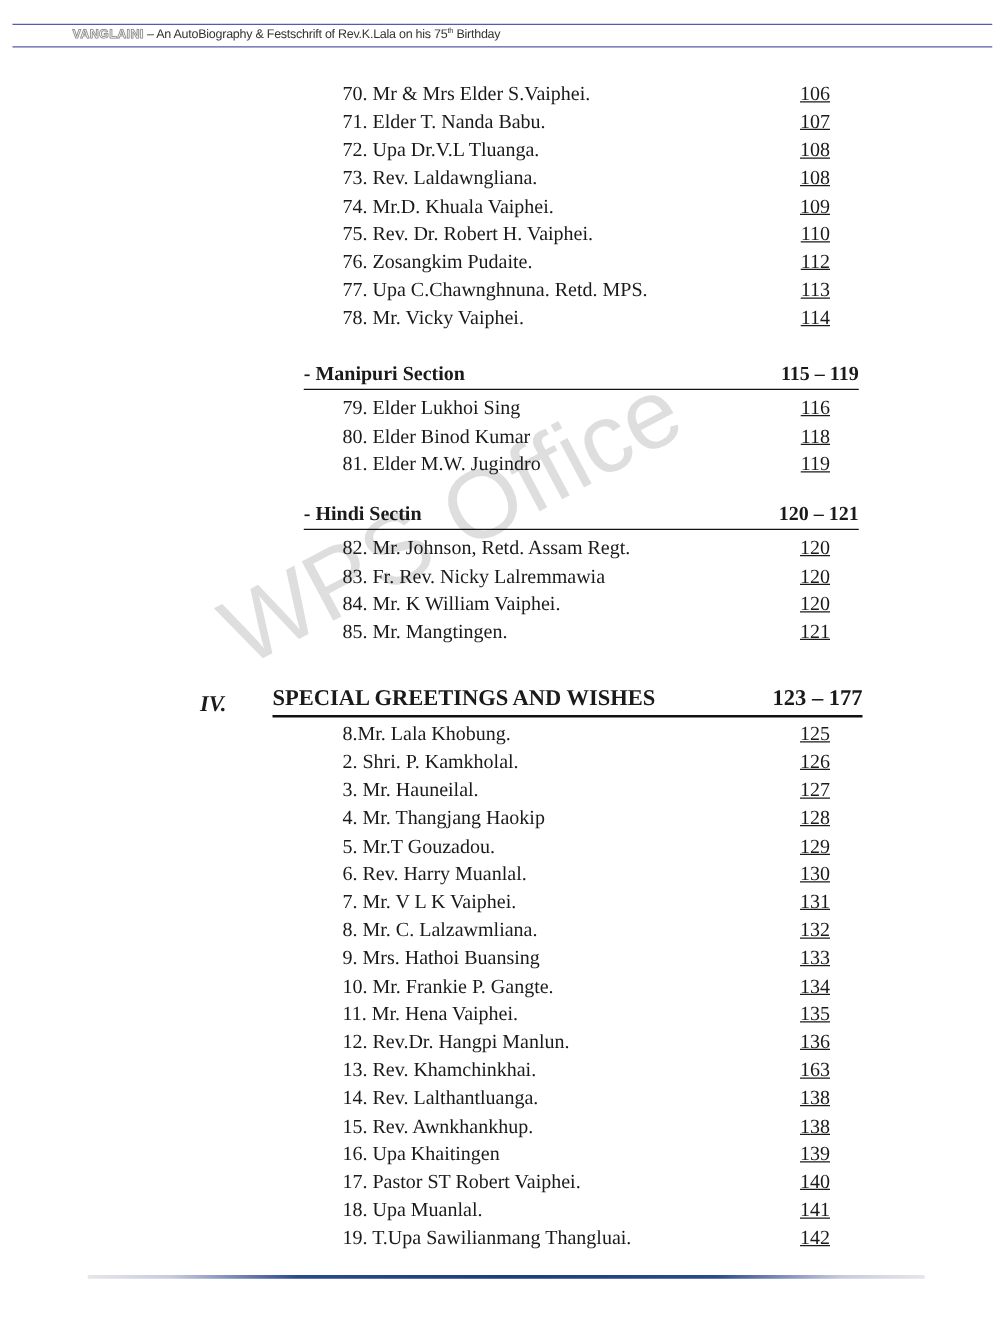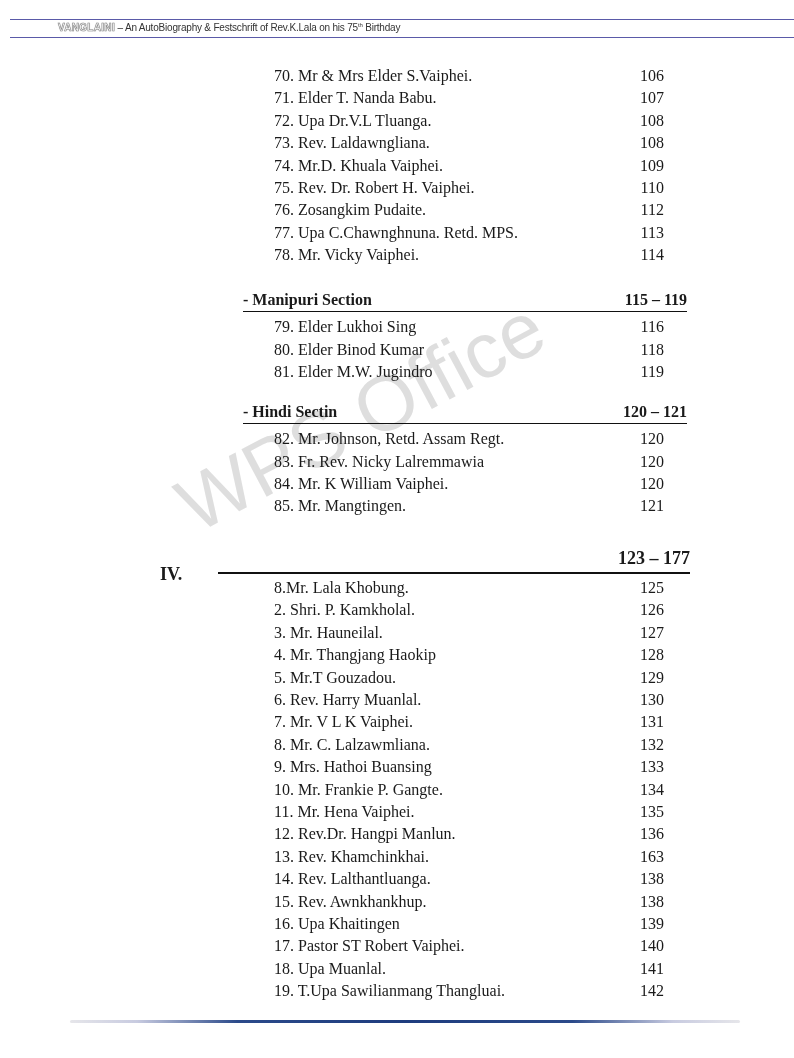--- a/index.html
+++ b/index.html
@@ -7,27 +7,27 @@
       font-family: "Liberation Serif", "DejaVu Serif", serif; color: #1a1a1a; }
     .hdr-line { position: absolute; left: 10px; right: 0; height: 1px; background: #5a5aa8; }
     .hdr-line.top { top: 19px; }
     .hdr-line.bot { top: 37px; }
     .hdr-text { position: absolute; left: 58px; top: 22px; font-family: "Liberation Sans", sans-serif;
       font-size: 10px; color: #333; letter-spacing: -0.2px; white-space: nowrap; }
     .hdr-brand { color: #fff; font-weight: bold; -webkit-text-stroke: 0.6px #888; text-shadow: 0 0 1px #999; letter-spacing: 0.3px; }
     .hdr-text sup { font-size: 6px; }
     .row { position: absolute; left: 274px; width: 390px; font-size: 16px; line-height: 22px; white-space: nowrap; }
     .row .t { position: absolute; left: 0; }
-    .row .p { position: absolute; right: 0; width: 40px; text-align: right; }
+    .row .p { position: absolute; right: 0; width: 40px; text-align: right; text-decoration: underline; }
     .sec { position: absolute; left: 243px; width: 444px; font-size: 16px; font-weight: bold; line-height: 20px;
       border-bottom: 1px solid #111; height: 21px; }
     .sec .t { position: absolute; left: 0; top: 0; }
     .sec .p { position: absolute; right: 0; top: 0; }
     .major { position: absolute; left: 160px; width: 530px; font-size: 18px; font-weight: bold; height: 24px; }
-    .major .num { position: absolute; left: 0; top: 16px; }
+    .major .num { position: absolute; left: 0; top: 5px; font-style: italic; }
     .major .t { position: absolute; left: 58px; top: 0; }
     .major .p { position: absolute; right: 0; top: 0; margin-left: 24px; }
     .major .ul { position: absolute; left: 58px; right: 0; top: 24px; height: 2px; background: #111; }
     .watermark { position: absolute; left: 205px; top: 460px; font-family: "Liberation Sans", sans-serif;
       font-size: 78px; color: rgba(160,160,160,0.35); transform: rotate(-28deg); transform-origin: left bottom; white-space: nowrap; pointer-events: none; }
     .footer-line { position: absolute; left: 70px; width: 670px; top: 1020px; height: 3px;
       background: linear-gradient(to right, #e6e6ea 0%, #c8cbe0 10%, #2b4a8a 25%, #1e3c7e 50%, #2b4a8a 75%, #c8cbe0 90%, #e6e6ea 100%); border-radius: 2px; }
   </style>
 </head>
 <body>
@@ -112,20 +112,21 @@
       <span class="t">84. Mr. K William Vaiphei.</span>
       <span class="p">120</span>
     </div>
   <div class="row" style="top:495px">
       <span class="t">85. Mr. Mangtingen.</span>
       <span class="p">121</span>
     </div>
 
   <div class="major" style="top:548px">
     <span class="num">IV.</span>
+    <span class="t">SPECIAL GREETINGS AND WISHES</span>
     <span class="p">123 – 177</span>
     <div class="ul"></div>
   </div>
   <div id="iv-list">
       <div class="row" style="top: 577px;">
         <span class="t">8.Mr. Lala Khobung.</span>
         <span class="p">125</span>
       </div>
       <div class="row" style="top: 599px;">
         <span class="t">2. Shri. P. Kamkholal.</span>

